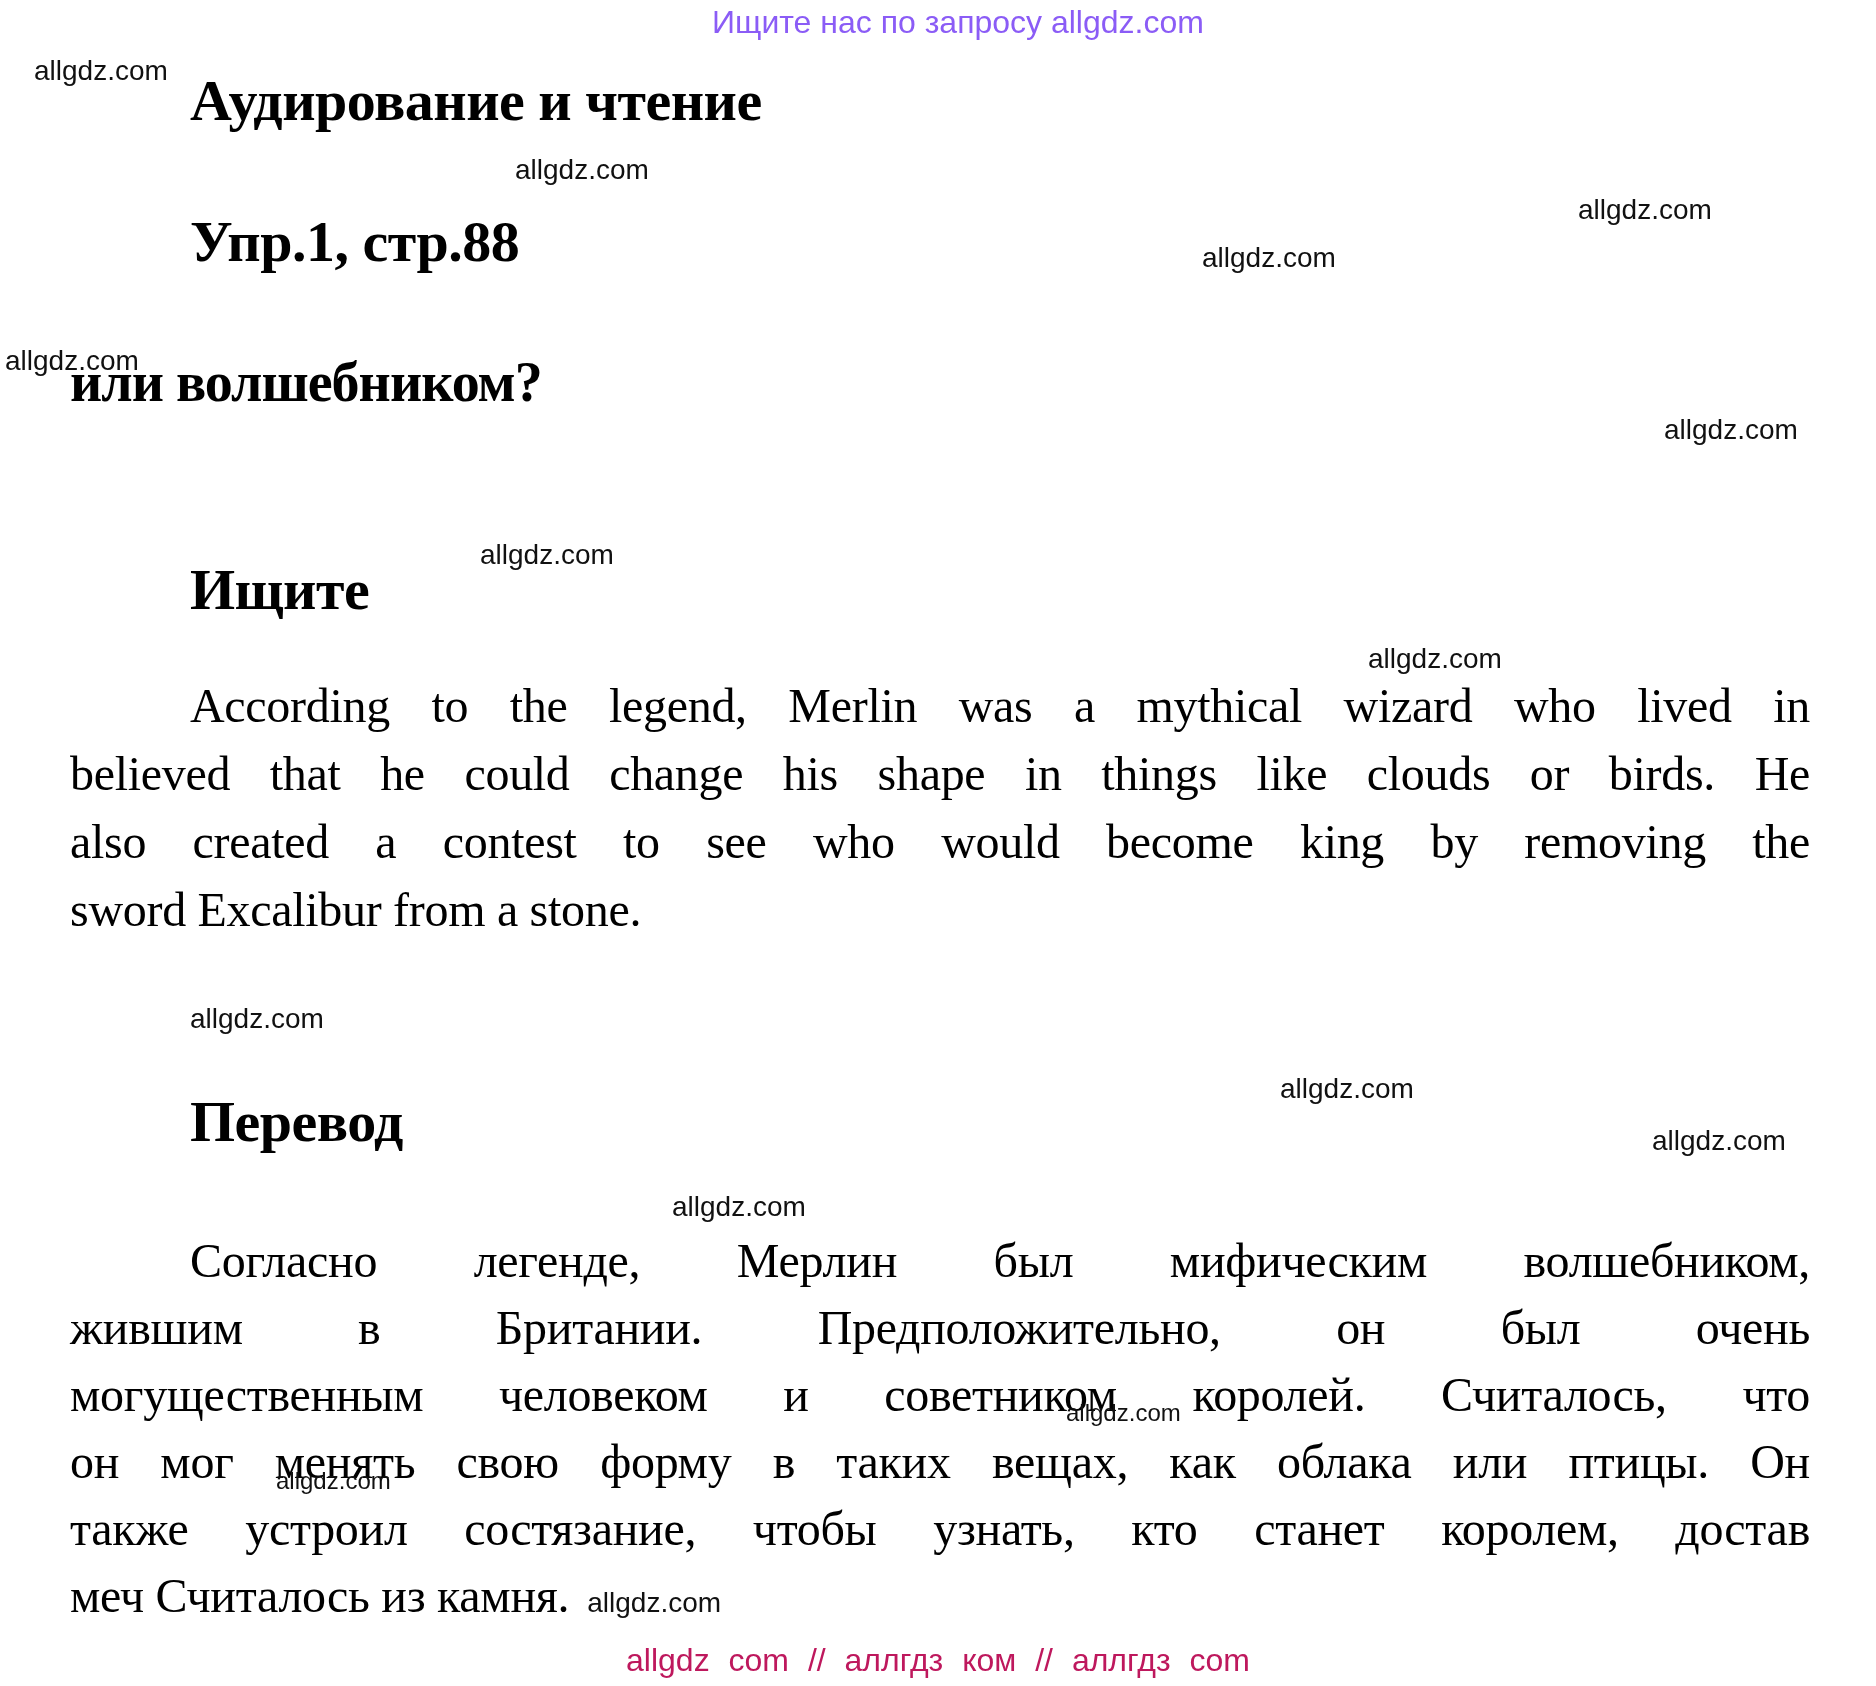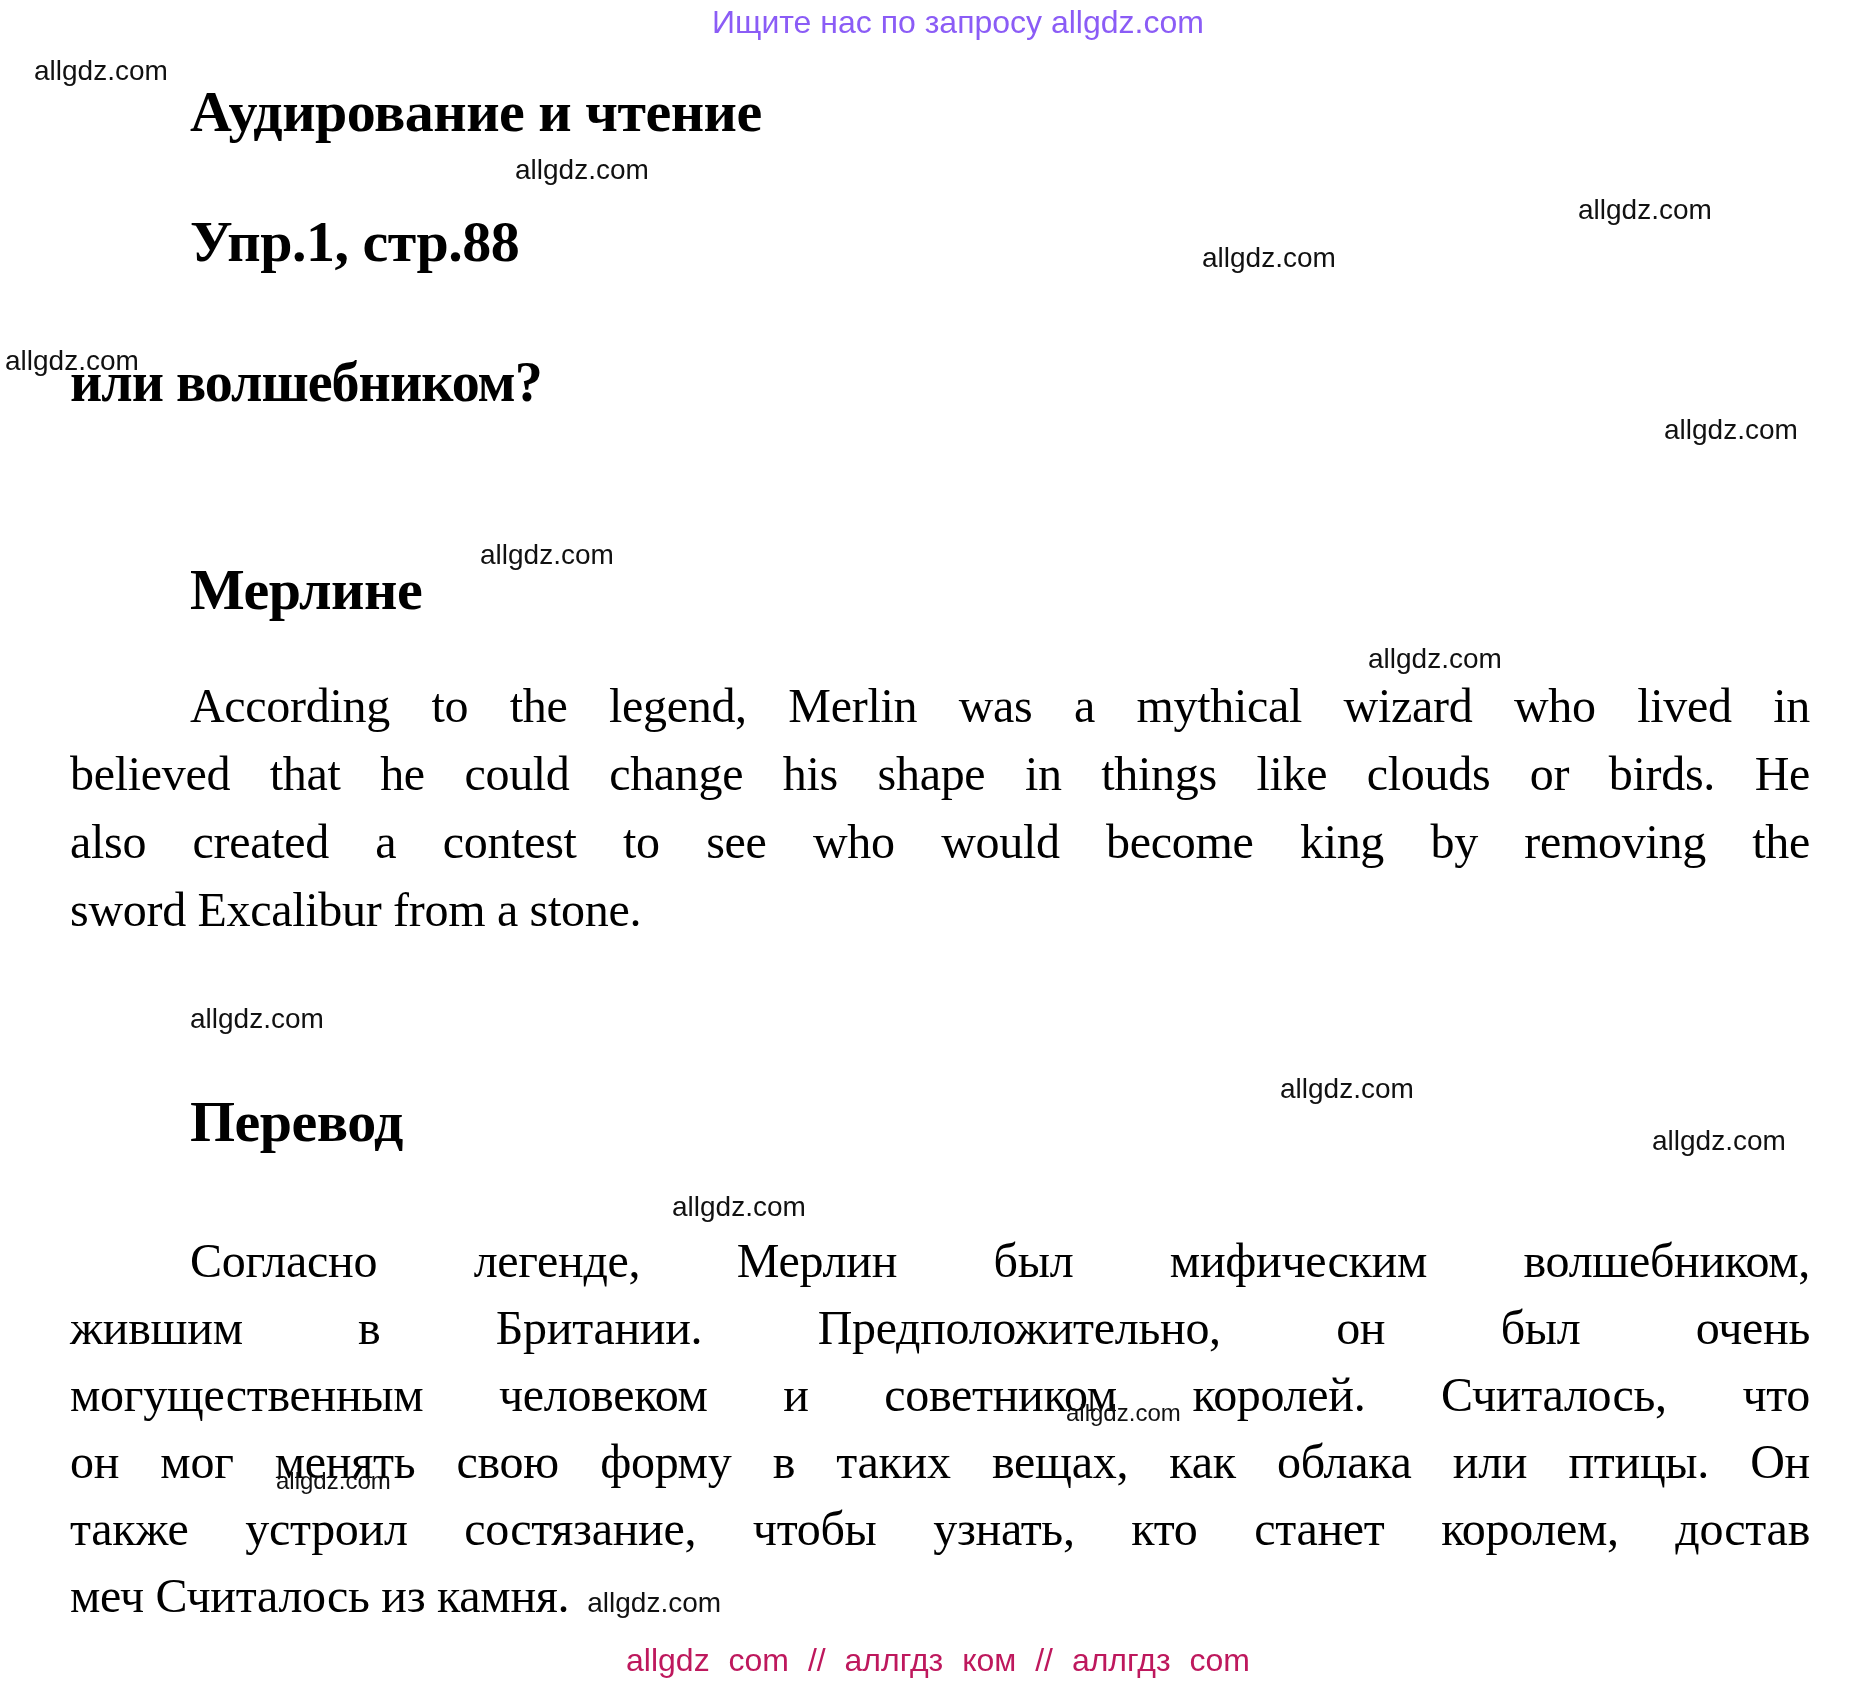--- a/index.html
+++ b/index.html
@@ -62,21 +62,21 @@
   
   .heading {
     position: absolute;
     left: 190px;
     font-weight: 700;
     font-size: 58px;
     line-height: 64px;
     letter-spacing: -0.5px;
     white-space: nowrap;
   }
-  .h-section     { top: 80px; font-family: Liberation Serif, serif; }
+  .h-section     { top: 69px; font-family: Liberation Serif, serif; }
   .h-exercise    { top: 210px; text-align: right; }
   .h-answers     { top: 558px; }
   .h-translation { top: 1090px; }
 
   
   .para {
     position: absolute;
     left: 70px;
     width: 1740px;
   }
@@ -116,21 +116,21 @@
   <div class="heading h-exercise">Упр.1, стр.88</div>
   <span class="wm wm4">allgdz.com</span>
 
   <span class="wm wm5">allgdz.com</span>
   <div class="para q-block">
     <div class="line last">или волшебником?</div>
   </div>
   <span class="wm wm6">allgdz.com</span>
 
   <span class="wm wm7">allgdz.com</span>
-  <div class="heading h-answers">Мерлине</div>
+  <div class="heading h-answers">Ищите</div>
   <span class="wm wm8">allgdz.com</span>
 
   <div class="para en-block">
     <div class="line first">According to the legend, Merlin was a mythical wizard who lived in</div>
     <div class="line">believed that he could change his shape in things like clouds or birds. He</div>
     <div class="line">also created a contest to see who would become king by removing the</div>
     <div class="line last">sword Excalibur from a stone.</div>
   </div>
   <span class="wm wm9">allgdz.com</span>
 

